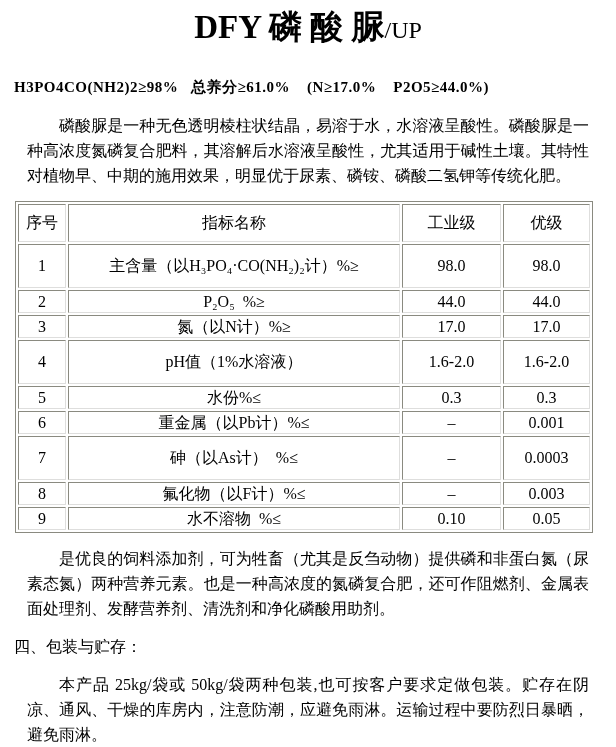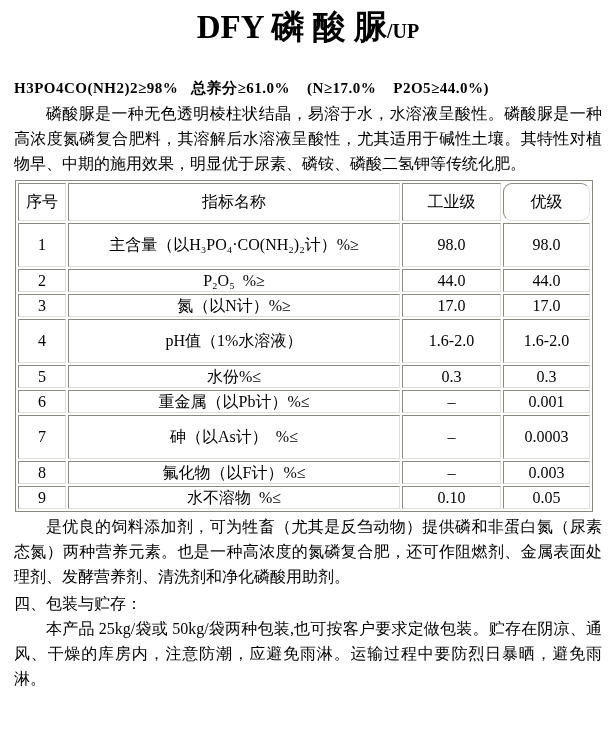--- a/index.html
+++ b/index.html
@@ -21,39 +21,39 @@
   }
   .title {
     margin: 4px 0 0 0;
     text-align: center;
     font-size: 33px;
     font-weight: bold;
     line-height: 46px;
     white-space: pre-wrap;
   }
   .title-suffix {
-    font-size: 20px;
-    font-weight: bold;
+    font-size: 24px;
+    font-weight: normal;
   }
   .formula {
     margin-top: 22px;
     font-size: 15px;
     font-weight: bold;
     white-space: pre-wrap;
     letter-spacing: 0.5px;
   }
   .heading {
     margin: 2px 0 0 0;
     white-space: pre-wrap;
   }
   .heading.first {
     margin-top: 25px;
   }
   .para {
-    margin: 0;
+    margin: 13px;
     text-indent: 2em;
     text-align: justify;
     white-space: pre-wrap;
   }
   table.spec {
     margin: 4px 0 2px 1px;
     border-collapse: separate;
     border-spacing: 2px;
     border: 1px solid #8a8a80;
     background: #ffffff;
@@ -71,21 +71,21 @@
     padding: 0 2px;
     height: 21px;
     white-space: pre-wrap;
     overflow: hidden;
   }
   table.spec tr.hdr td { height: 36px; }
   table.spec tr.tall td { height: 42px; }
   .c-no   { width: 42px; }
   .c-name { width: 326px; }
   .c-ind  { width: 93px; margin-left: 40px; }
-  .c-pre  { width: 81px; border-radius: 9px; }
+  .c-pre  { width: 81px; }
 </style>
 </head>
 <body>
 
 <div class="page">
 
   <h1 class="title"><span>DFY 磷 酸 脲</span><span class="title-suffix">/UP</span></h1>
 
   <div class="formula">H3PO4CO(NH2)2≥98%   总养分≥61.0%    (N≥17.0%    P2O5≥44.0%)</div>
 

